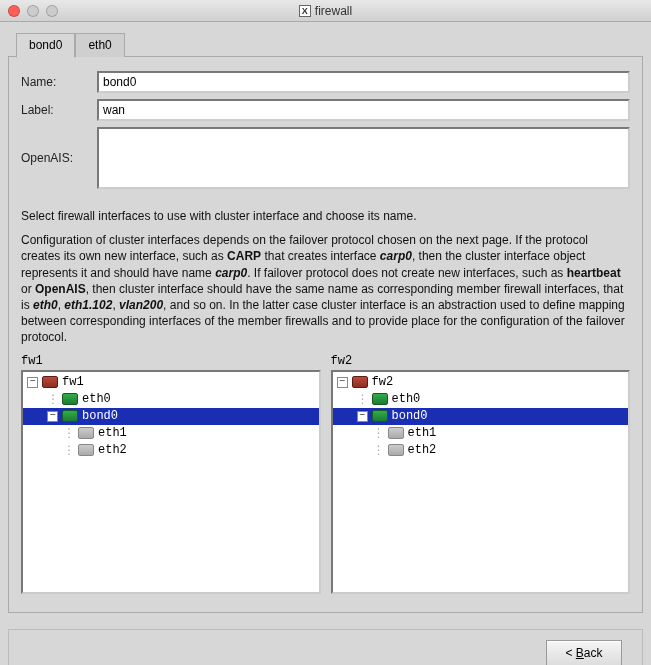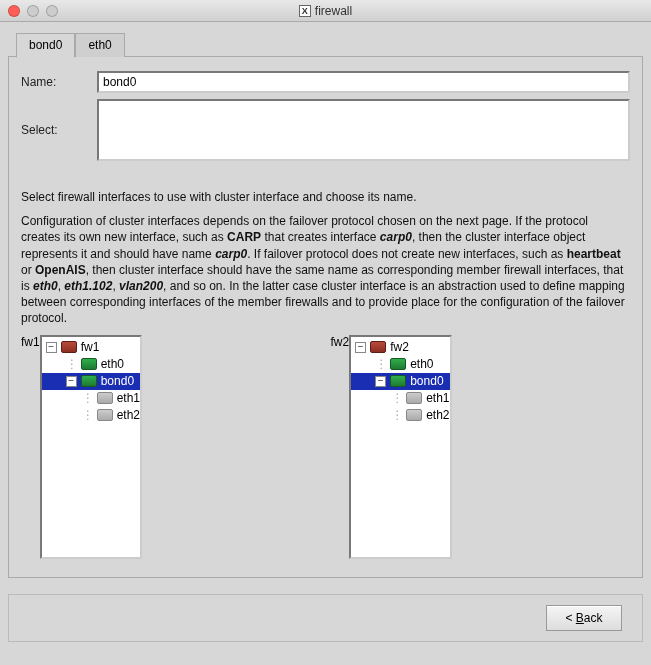--- a/index.html
+++ b/index.html
@@ -65,27 +65,27 @@
   .form-row input[type=text] {
     flex: 1; height: 22px; border: 2px inset #ccc; background: #fff;
     padding: 2px 4px; font-size: 12px;
   }
   .form-row textarea {
     flex: 1; height: 62px; border: 2px inset #ccc; background: #fff;
     padding: 2px 4px; font-size: 12px; resize: none;
   }
   .form-row.comment { align-items: center; }
   .desc {
-    margin-top: 28px; font-size: 12px; line-height: 1.35; color: #111;
+    margin-top: 19px; font-size: 12px; line-height: 1.35; color: #111;
   }
   .desc p { margin-bottom: 8px; }
   .trees {
     display: flex; gap: 10px; margin-top: 6px;
   }
-  .tree-col { flex: 1; display: flex; flex-direction: row; }
+  .tree-col { flex: 1; display: flex; flex-direction: column; font-family: Liberation Mono, monospace; }
   .tree-label { font-size: 12px; margin-bottom: 2px; }
   .tree {
     border: 2px inset #ccc; background: #fff; height: 224px;
     font-size: 12px; padding: 2px 0; overflow: auto;
   }
   .tree-row {
     display: flex; align-items: center; height: 17px;
     padding-left: 4px; white-space: nowrap; gap: 4px;
   }
   .tree-row.selected { background: #1a2eb3; color: #fff; }
@@ -142,22 +142,26 @@
   <div class="tabs">
     <div class="tab active">bond0</div>
     <div class="tab inactive">eth0</div>
   </div>
   <div class="panel">
 
     <div class="form-row">
       <label>Name:</label>
       <input type="text" value="bond0" style="">
     </div>
+    <div class="form-row">
+      <label>Label:</label>
+      <input type="text" value="wan" style="">
+    </div>
     <div class="form-row comment">
-      <label>Select:</label>
+      <label>OpenAIS:</label>
       <textarea style=""></textarea>
     </div>
 
     <div class="desc">
       <p>Select firewall interfaces to use with cluster interface and choose its name.</p>
       <p>
         <span>Configuration of cluster interfaces depends on the failover protocol chosen on the next page. If the protocol creates its own new interface, such as </span><b>CARP</b><span> that creates interface </span><b><i>carp0</i></b><span>, then the cluster interface object represents it and should have name </span><b><i>carp0</i></b><span>. If failover protocol does not create new interfaces, such as </span><b>heartbeat</b><span> or </span><b>OpenAIS</b><span>, then cluster interface should have the same name as corresponding member firewall interfaces, that is </span><b><i>eth0</i></b><span>, </span><b><i>eth1.102</i></b><span>, </span><b><i>vlan200</i></b><span>, and so on. In the latter case cluster interface is an abstraction used to define mapping between corresponding interfaces of the member firewalls and to provide place for the configuration of the failover protocol.</span>
       </p>
     </div>
 

